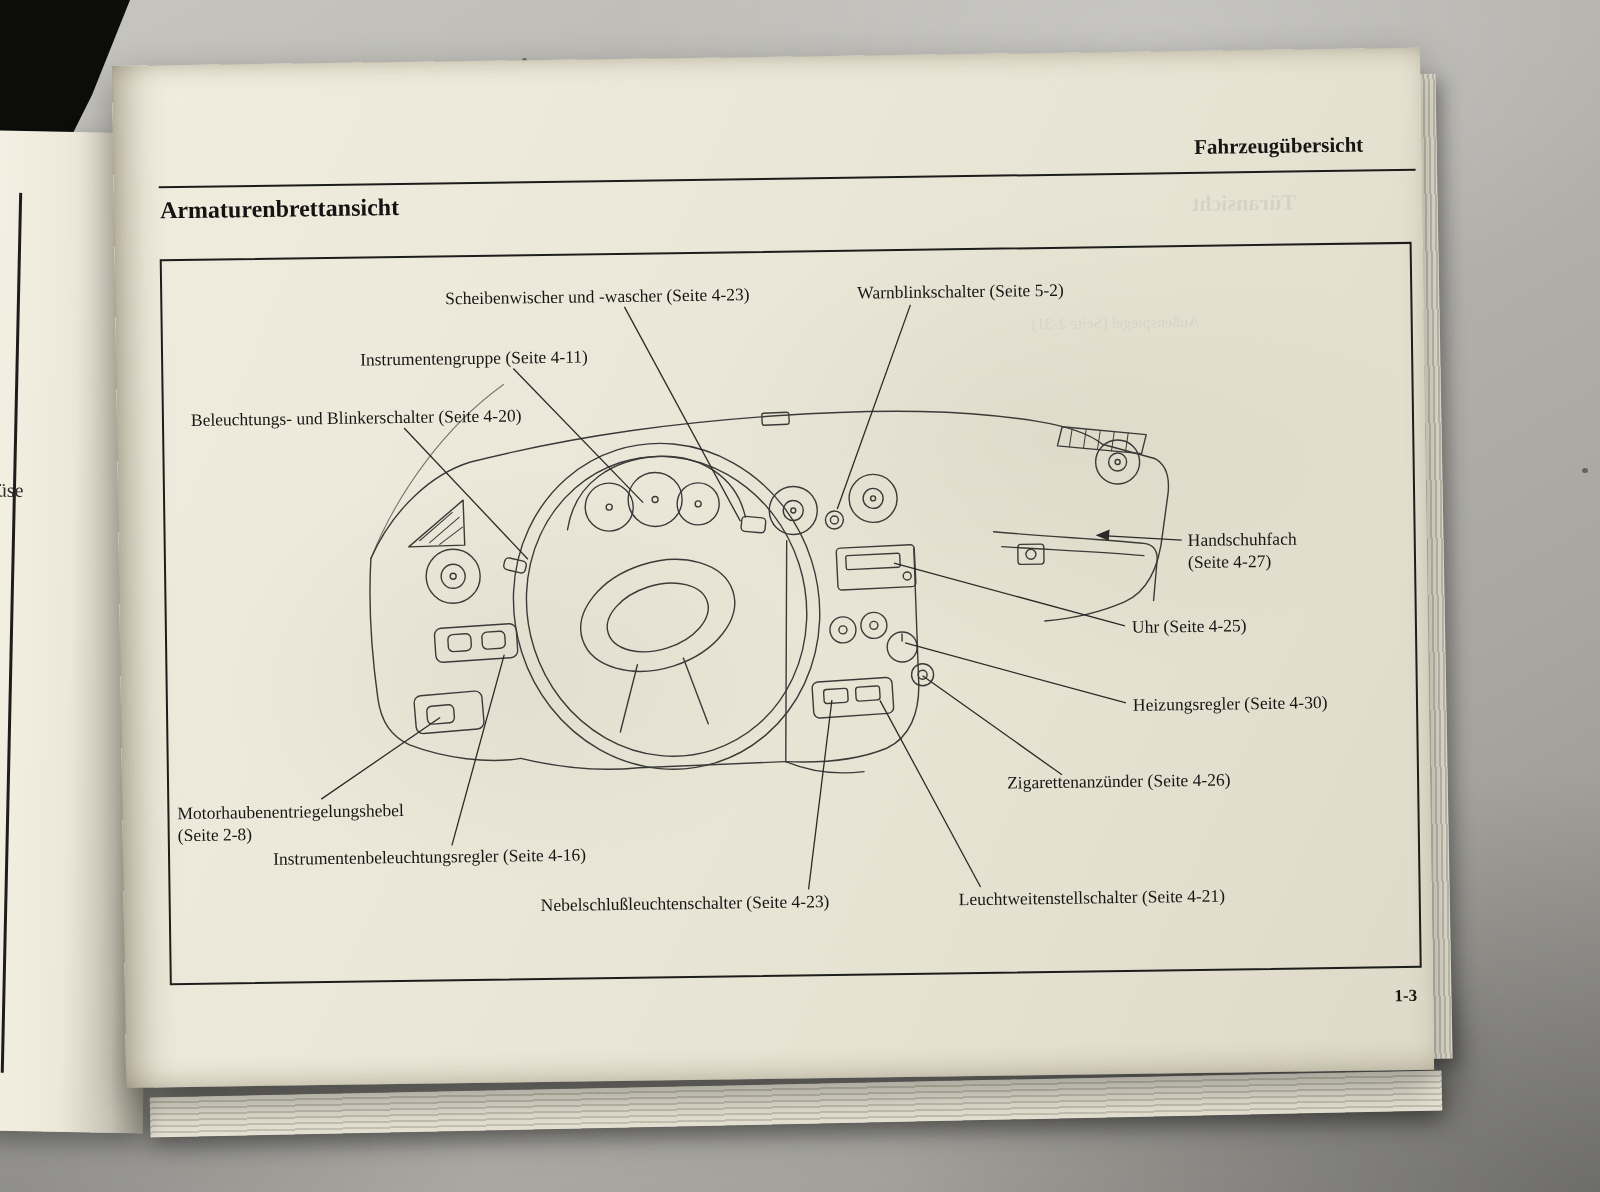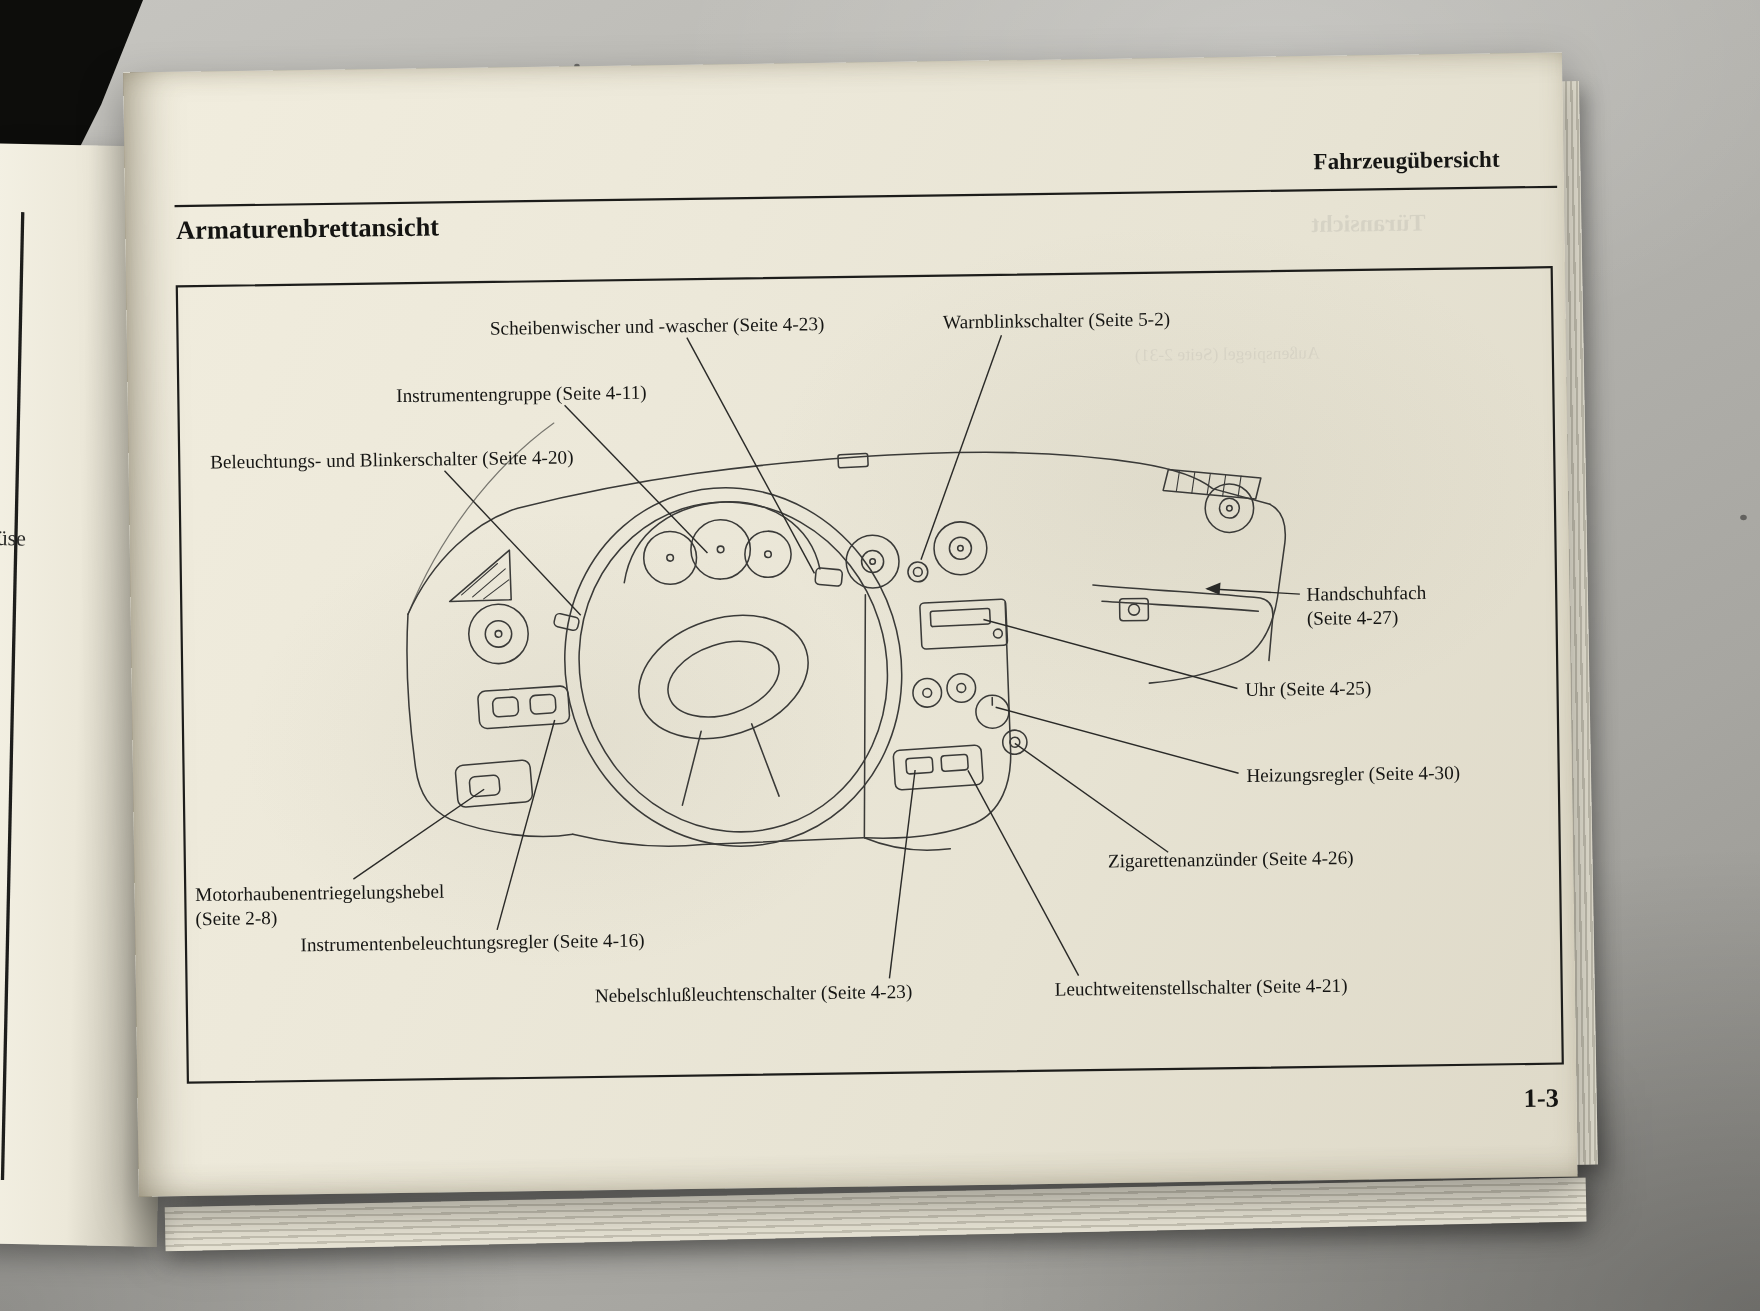--- a/index.html
+++ b/index.html
@@ -44,21 +44,21 @@
   .ghost-title{left:1020px;top:140px;width:220px;text-align:center;font-weight:bold;font-size:22px;opacity:.09;}
   .ghost-label{left:870px;top:262px;width:260px;text-align:center;font-size:16px;opacity:.07;}
   .running-head{position:absolute;top:84px;left:0;right:58px;text-align:right;
     font-weight:bold;font-size:21px;color:#161614;}
   .head-rule{position:absolute;top:121px;left:45px;right:6px;height:2px;background:#1c1c1a;}
   .section-title{position:absolute;top:132px;left:46px;font-weight:bold;font-size:24px;color:#141412;}
   .figure-box{position:absolute;top:194px;left:45px;width:1248px;height:722px;
     border:2px solid #1d1d1b;}
   .figure-box svg{position:absolute;left:0;top:0;}
   .lbl{position:absolute;font-size:17.5px;color:#161614;white-space:nowrap;line-height:22px;}
-  .page-number{position:absolute;top:938px;right:16px;font-weight:bold;font-size:24px;color:#141412;}
+  .page-number{position:absolute;top:938px;right:16px;font-weight:bold;font-size:17px;color:#141412;}
 </style>
 </head>
 <body>
 
 <div class="scene">
   <div class="desk"></div>
   <div class="speck" style="left:522px;top:58px;width:5px;height:4px;"></div>
   <div class="speck" style="left:1582px;top:468px;width:6px;height:5px;"></div>
   <div class="black-corner"></div>
   <div class="book-shadow"></div>

